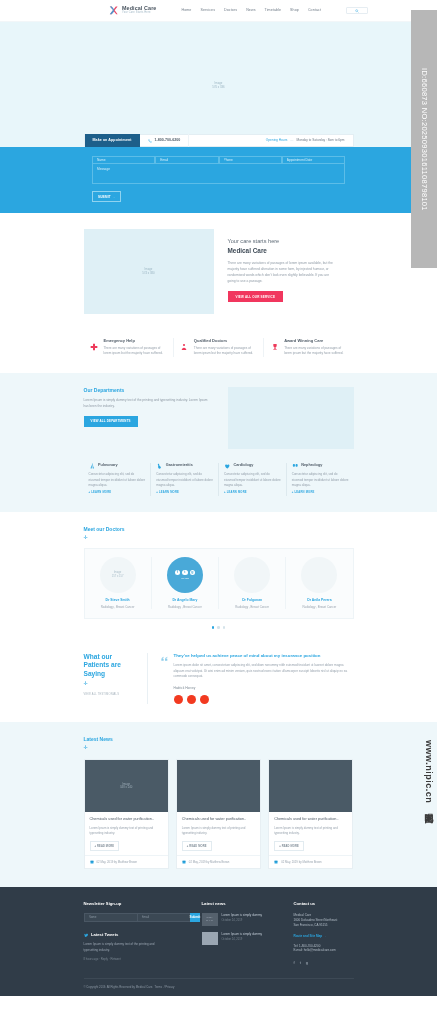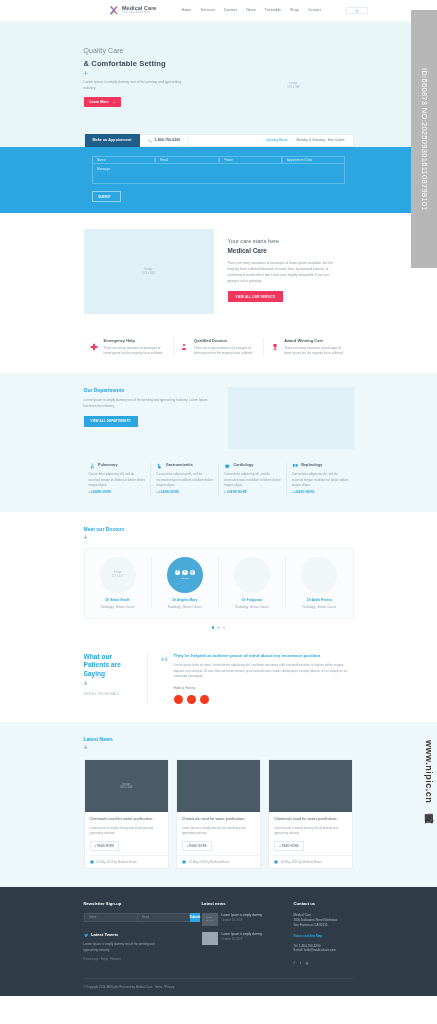--- a/index.html
+++ b/index.html
@@ -248,30 +248,20 @@
       <svg viewBox="0 0 24 24" fill="none" stroke="#2ba6e0" stroke-width="2.5">
           <circle cx="10" cy="10" r="6"></circle>
           <path d="M15 15 L21 21"></path>
         </svg>
     </div>
   </div>
 
   <div class="hero">
     <div class="container">
       <div class="hero-inner">
-        <div class="hero-left">
-          <div class="hero-h1">Quality Care</div>
-          <div class="hero-h2">&amp; Comfortable Setting</div>
-          <div class="blue-plus">✛</div>
-          <div class="hero-p">Lorem Ipsum is simply dummy text of the printing and typesetting industry.</div>
-          <button class="btn-pink">
-            <span>Learn More</span>
-            <span>→</span>
-          </button>
-        </div>
         <div class="hero-img">
           <div class="ph ph-hero" style="white-space:pre-line">Image
 570 x 336</div>
         </div>
       </div>
     </div>
   </div>
 
   <div class="appt-wrap">
     <div class="appt-tabs">

